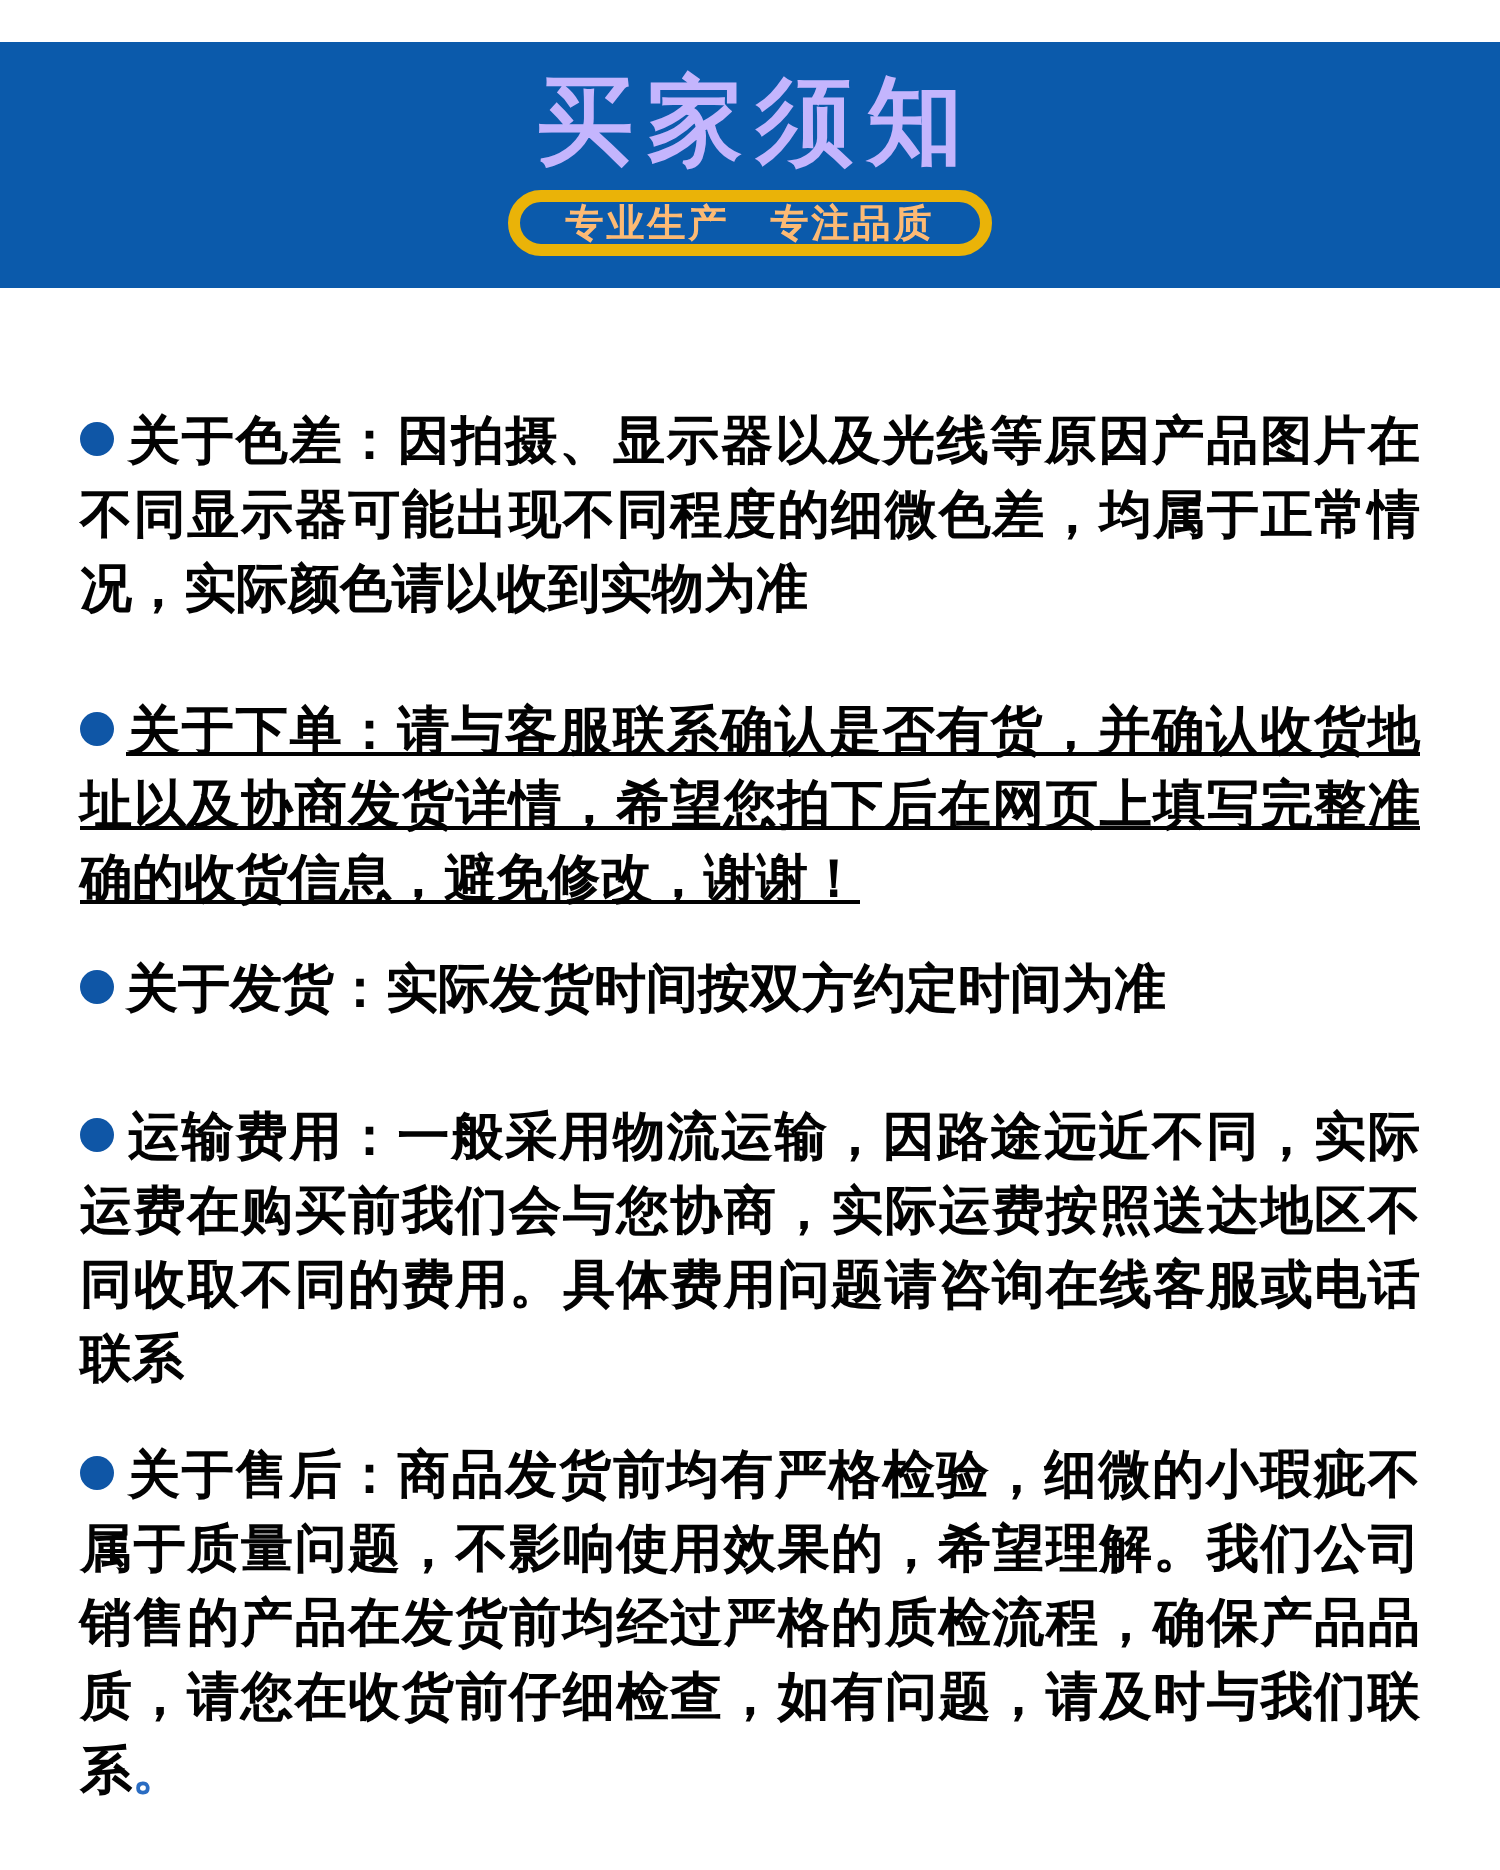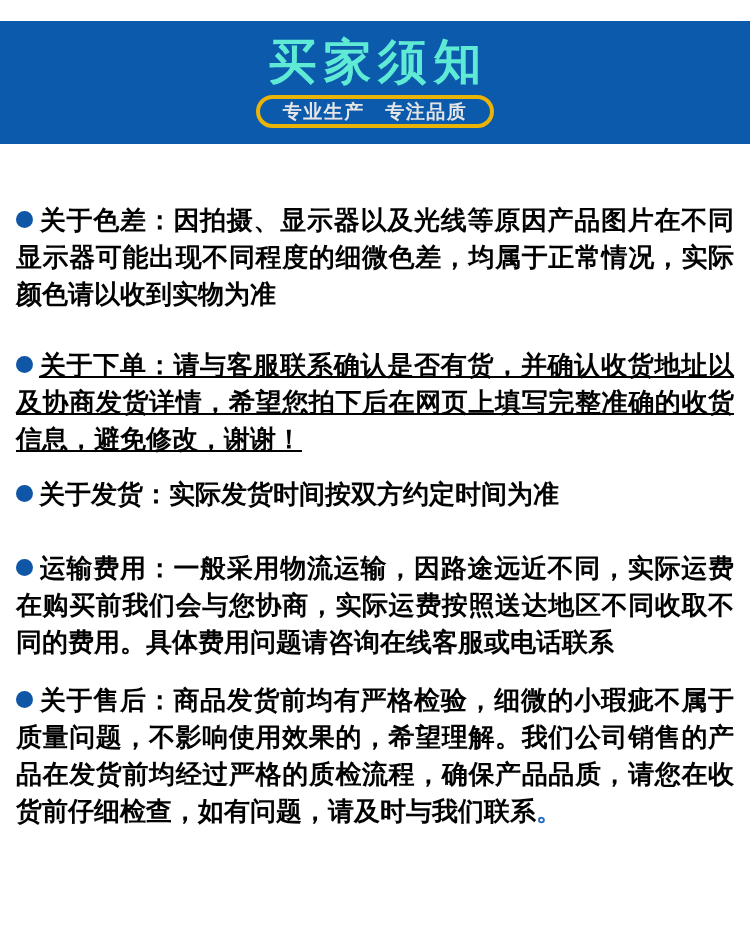--- a/index.html
+++ b/index.html
@@ -17,46 +17,46 @@
     height: 123px;
     background: #0b5aab;
     display: flex;
     flex-direction: column;
     align-items: center;
     justify-content: center;
     gap: 8px;
   }
   .banner-title {
     margin: 0;
-    color: #5eead4;
+    color: #c4b5fd;
     font-size: 48px;
     font-weight: 700;
     letter-spacing: 7px;
     text-indent: 7px;
     line-height: 1.05;
     white-space: nowrap;
   }
   .banner-badge {
     box-sizing: border-box;
     height: 33px;
-    border: 4px solid #eab308;
+    border: 6px solid #eab308;
     border-radius: 17px;
     display: flex;
     align-items: center;
     padding: 0 23px;
-    color: #e5e5e5;
+    color: #fdba74;
     font-size: 19px;
     font-weight: 700;
     letter-spacing: 1.5px;
     white-space: nowrap;
   }
 
   
   .content {
-    padding: 0 16px;
+    padding: 0 40px;
   }
   .notice {
     margin: 0;
     color: #020202;
     font-size: 26px;
     font-weight: 700;
     line-height: 37px;
     text-align: justify;
   }
   .n0 { margin-top: 58px; }

